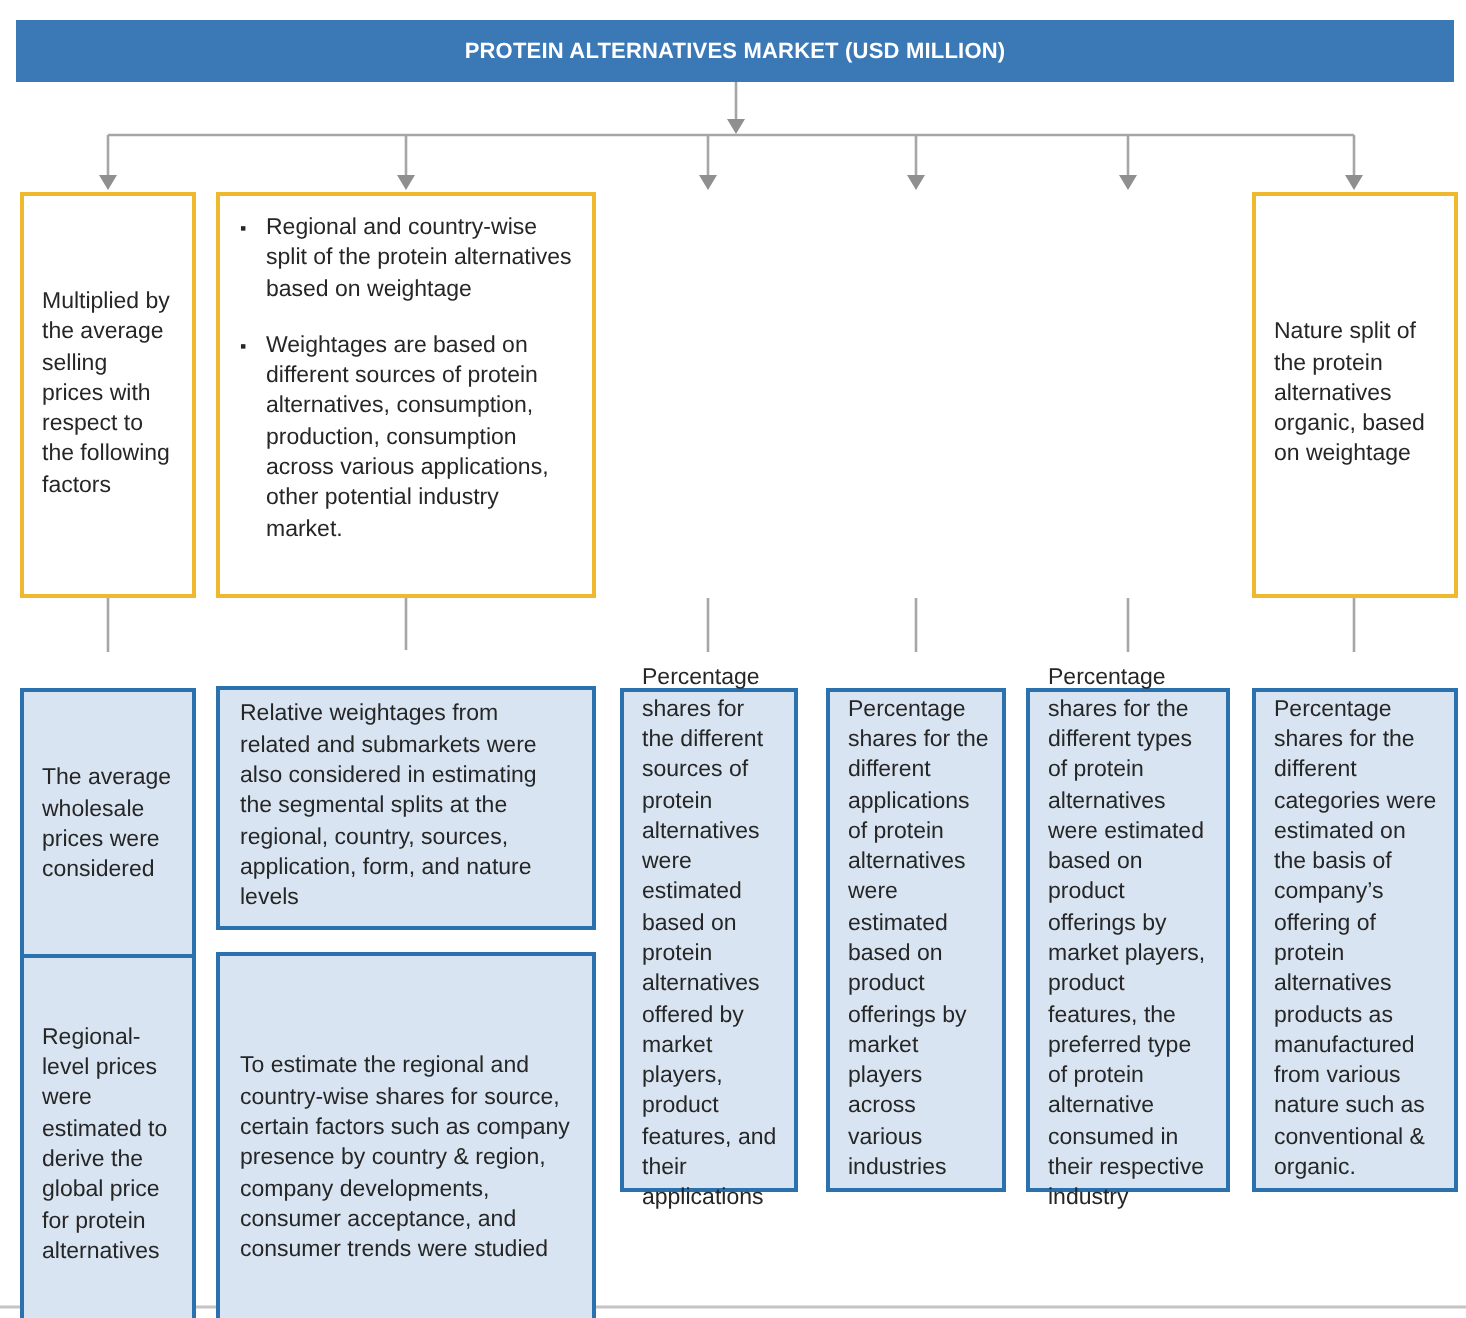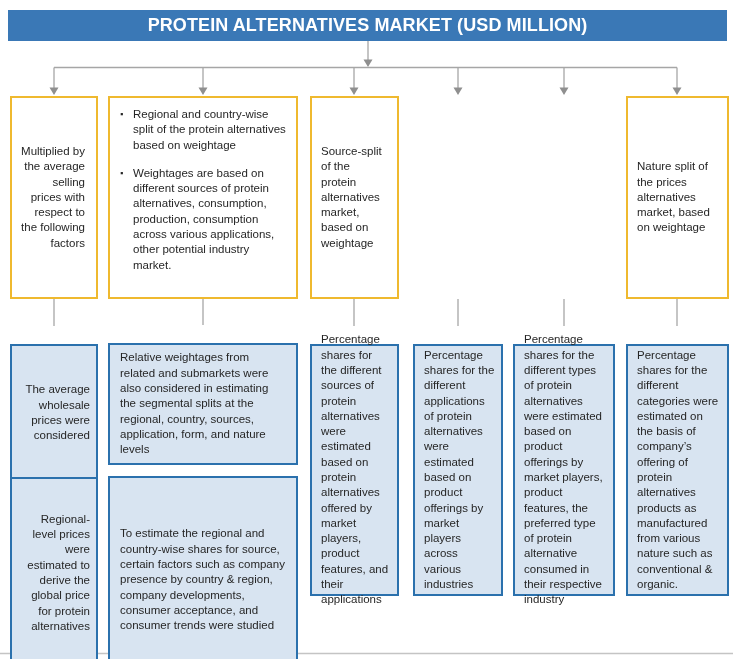--- a/index.html
+++ b/index.html
@@ -5,38 +5,38 @@
   html,body{margin:0;padding:0;background:#fff;}
   .canvas{
     position:relative;width:733px;height:659px;background:#fff;overflow:hidden;
     font-family:"Liberation Sans",sans-serif;color:var(--text_dark,#262626);
   }
   .header{
     position:absolute;left:8px;top:10px;width:719px;height:31px;
     background:var(--header_bg,#3A78B6);display:flex;align-items:center;justify-content:center;
   }
   .header span{
-    color:var(--header_text,#fff);font-weight:bold;font-size:18px;letter-spacing:.1px;
+    color:var(--header_text,#fff);font-weight:bold;font-size:11px;letter-spacing:.1px;
   }
   svg.connectors{position:absolute;left:0;top:0;pointer-events:none;}
   svg.connectors line{stroke:var(--connector_gray,#A6A6A6);stroke-width:1.3;}
   svg.connectors polygon{fill:var(--arrow_gray,#8F8F8F);stroke:none;}
   svg.connectors line.rule{stroke:var(--bottom_rule,#C4C4C4);stroke-width:1.6;}
   .box{
     position:absolute;box-sizing:border-box;display:flex;flex-direction:column;
     justify-content:center;font-size:11.5px;line-height:15.3px;text-align:left;
   }
   .yellow{background:#fff;border:2px solid var(--accent_yellow,#EFB92F);padding:4px 11px 4px 9px;}
   .blue{background:var(--panel_blue_fill,#D8E4F1);border:2px solid var(--panel_blue_border,#2B71AD);padding:4px 6px 4px 9px;margin-top:19px;}
   .blue.wide{padding:4px 9px 4px 10px;}
   .bullets{justify-content:flex-start;padding:9px 8px 6px 10px;}
   .bullet-item{display:flex;margin-bottom:13px;}
   .bullet-item .marker{flex:0 0 13px;font-size:9px;line-height:15.3px;}
   
-  .c1{left:10px;width:88px;text-align:right;}   .c2{left:108px;width:190px;}
+  .c1{left:10px;width:88px;}   .c2{left:108px;width:190px;}
   .c3{left:310px;width:89px;}  .c4{left:413px;width:90px;}
   .c5{left:513px;width:102px;} .c6{left:626px;width:103px;}
   .row-top{top:96px;height:203px;}
   .row-mid{top:325px;height:138px;}
   .row-mid2{top:324px;height:122px;}
   .row-bot{top:458px;height:192px;}
   .row-bot2{top:457px;height:208px;}
   .row-tall{top:325px;height:252px;}
 </style>
 </head>
@@ -88,28 +88,25 @@
     <div class="bullet-item">
       <span class="marker">▪</span>
       <span>Regional and country-wise split of the protein alternatives based on weightage</span>
     </div>
     <div class="bullet-item">
       <span class="marker">▪</span>
       <span>Weightages are based on different sources of protein alternatives, consumption, production, consumption across various applications, other potential industry market.</span>
     </div>
   </div>
 
-  <div class="box yellow c3 row-top">
-    <div>Source-split of the protein alternatives market, based on weightage</div>
-  </div>
 
 
 
   <div class="box yellow c6 row-top">
-    <div>Nature split of the prices alternatives market, based on weightage</div>
+    <div>Nature split of the protein alternatives organic, based on weightage</div>
   </div>
 
   <div class="box blue c1 row-mid">
     <div>The average wholesale prices were considered</div>
   </div>
   <div class="box blue c1 row-bot">
     <div>Regional-level prices were estimated to derive the global price for protein alternatives</div>
   </div>
 
   <div class="box blue wide c2 row-mid2">

